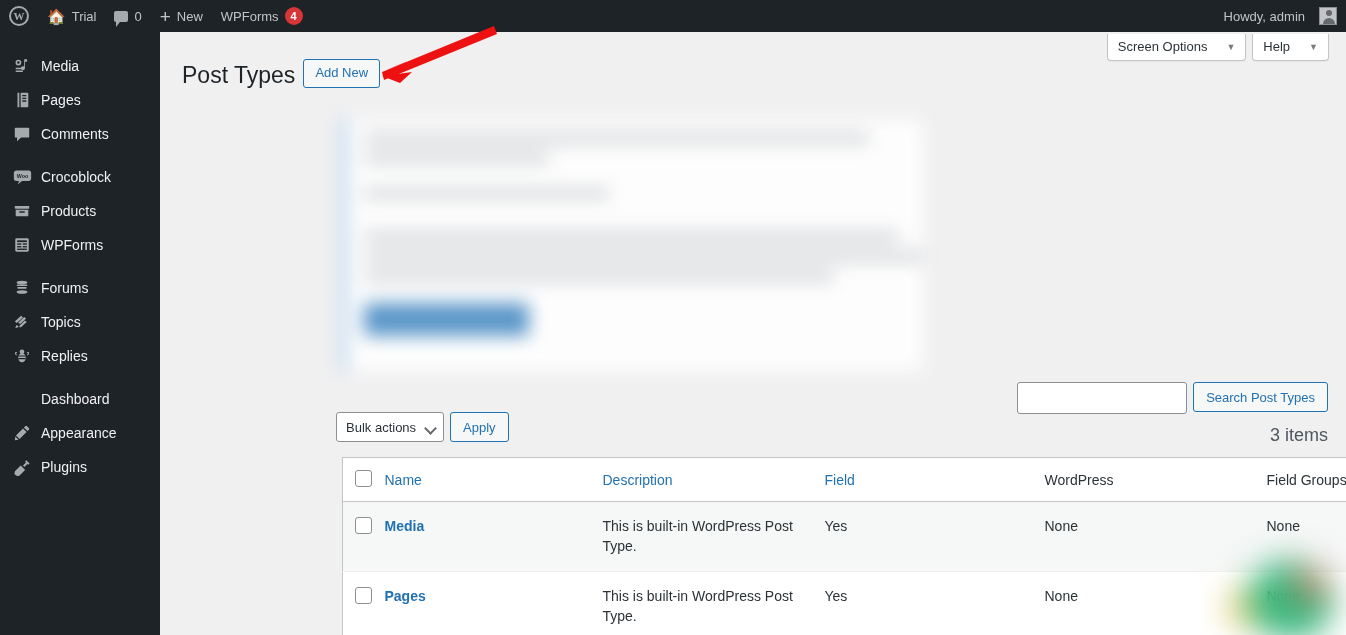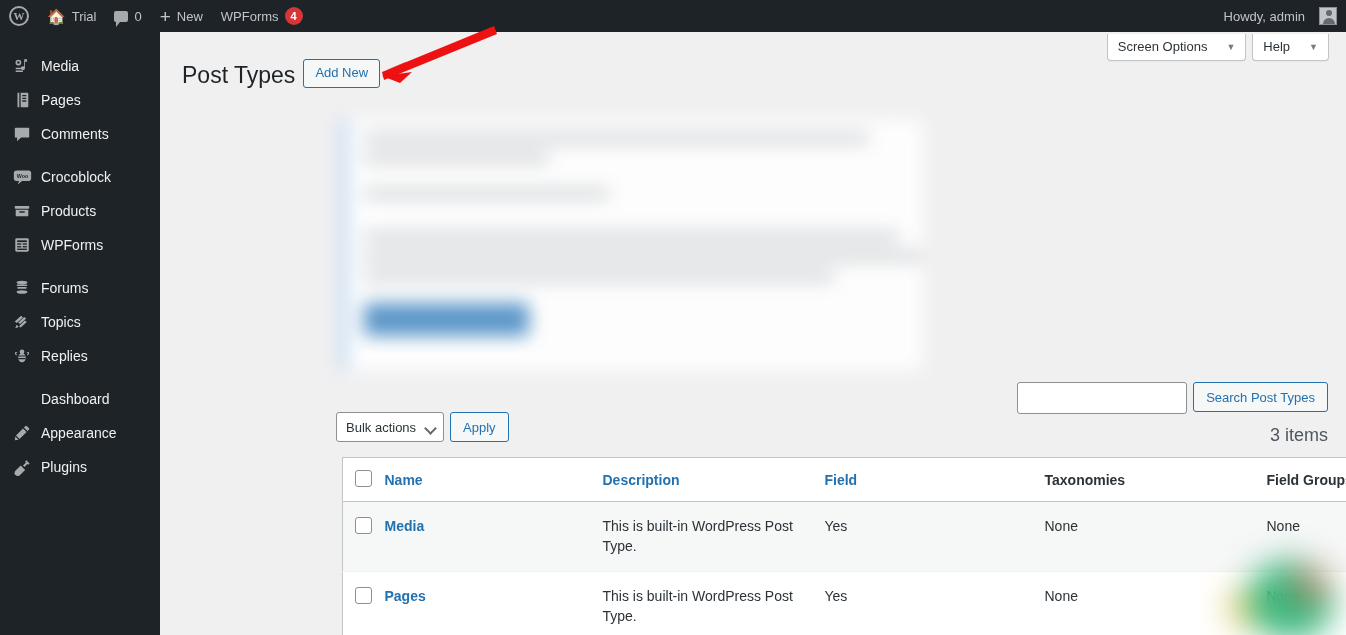--- a/index.html
+++ b/index.html
@@ -211,21 +211,21 @@
     position: absolute; left: 182px; top: 425px;
     width: 1146px;
     background: #fff;
     border: 1px solid #c3c4c7;
     border-bottom: none;
     border-collapse: collapse;
     table-layout: fixed;
     box-shadow: 0 1px 1px rgba(0,0,0,.04);
   }
   .wp-table th {
-    text-align: left; font-weight: 700; font-size: 14px;
+    text-align: left; font-weight: 400; font-size: 14px;
     padding: 11px 10px 11px 0; vertical-align: middle;
     border-bottom: 1px solid #c3c4c7;
     color: #2c3338; background: #fff;
   }
   .wp-table th.sortable { color: #2271b1; cursor: pointer; }
   .wp-table td {
     padding: 14px 10px 14px 0; vertical-align: top;
     font-size: 14px; color: #2c3338; line-height: 1.45;
   }
   .wp-table tbody tr.alt td { background: #f6f7f7; }
@@ -476,21 +476,21 @@
           <col class="col-fg">
       </colgroup>
       <thead>
         <tr>
           <th class="col-cb">
             <span class="cb"></span>
           </th>
           <th class="sortable">Name</th>
           <th class="sortable">Description</th>
           <th class="sortable">Field</th>
-          <th>Taxonomies</th>
+          <th>WordPress</th>
           <th>Field Groups</th>
         </tr>
       </thead>
       <tbody id="table-body">
           <tr class="alt">
             <td class="col-cb"><span class="cb"></span></td>
             <td><a class="cell-link">Media</a></td>
             <td>This is built-in WordPress Post Type.</td>
             <td>Yes</td>
             <td>None</td>

